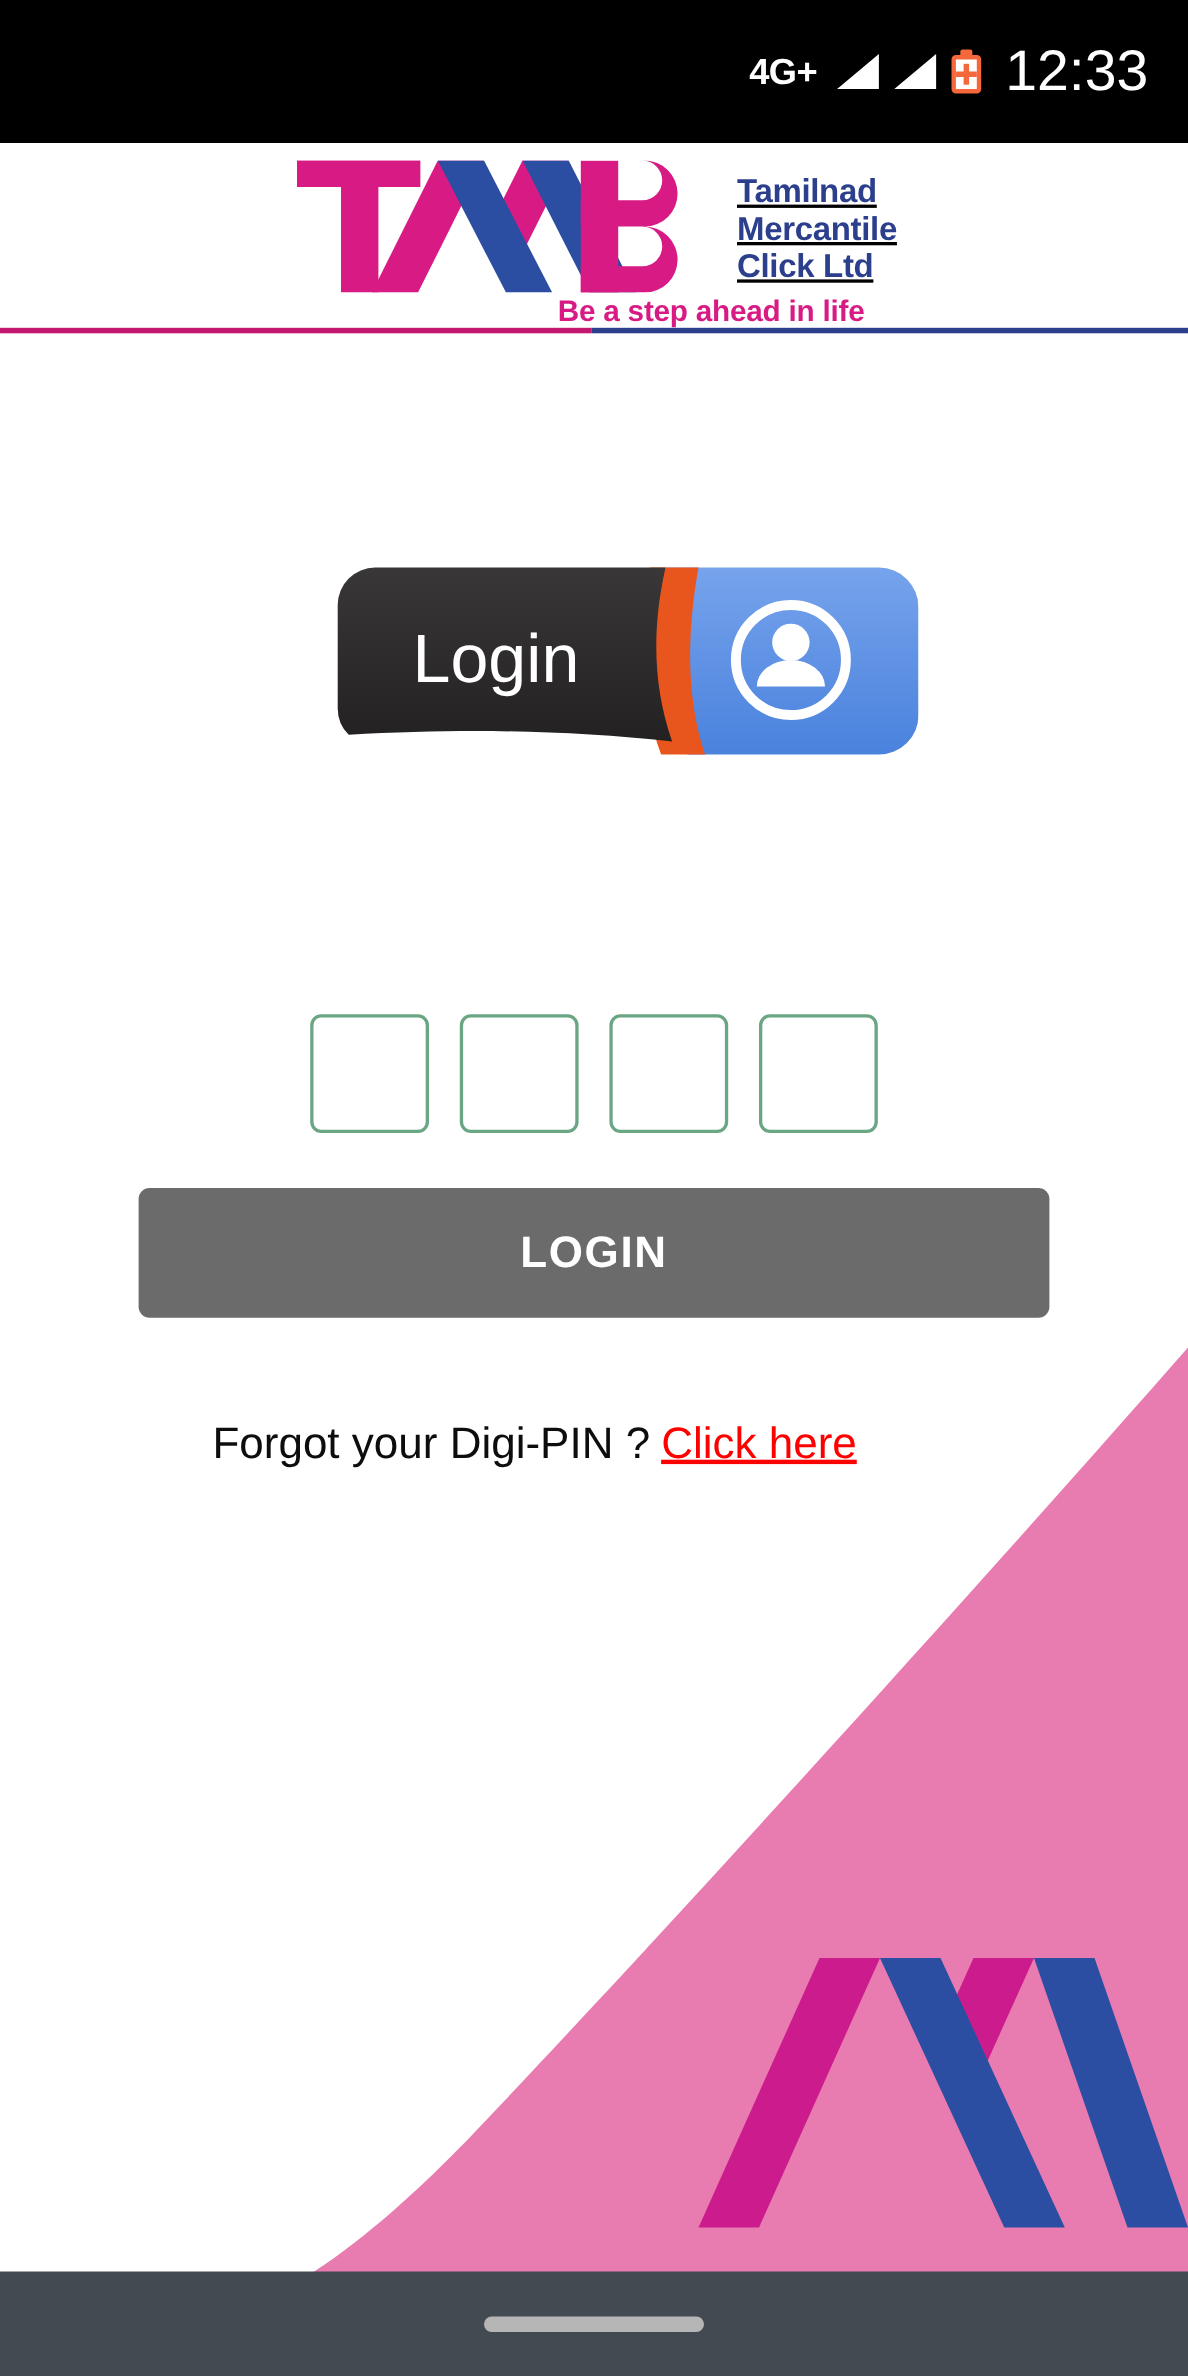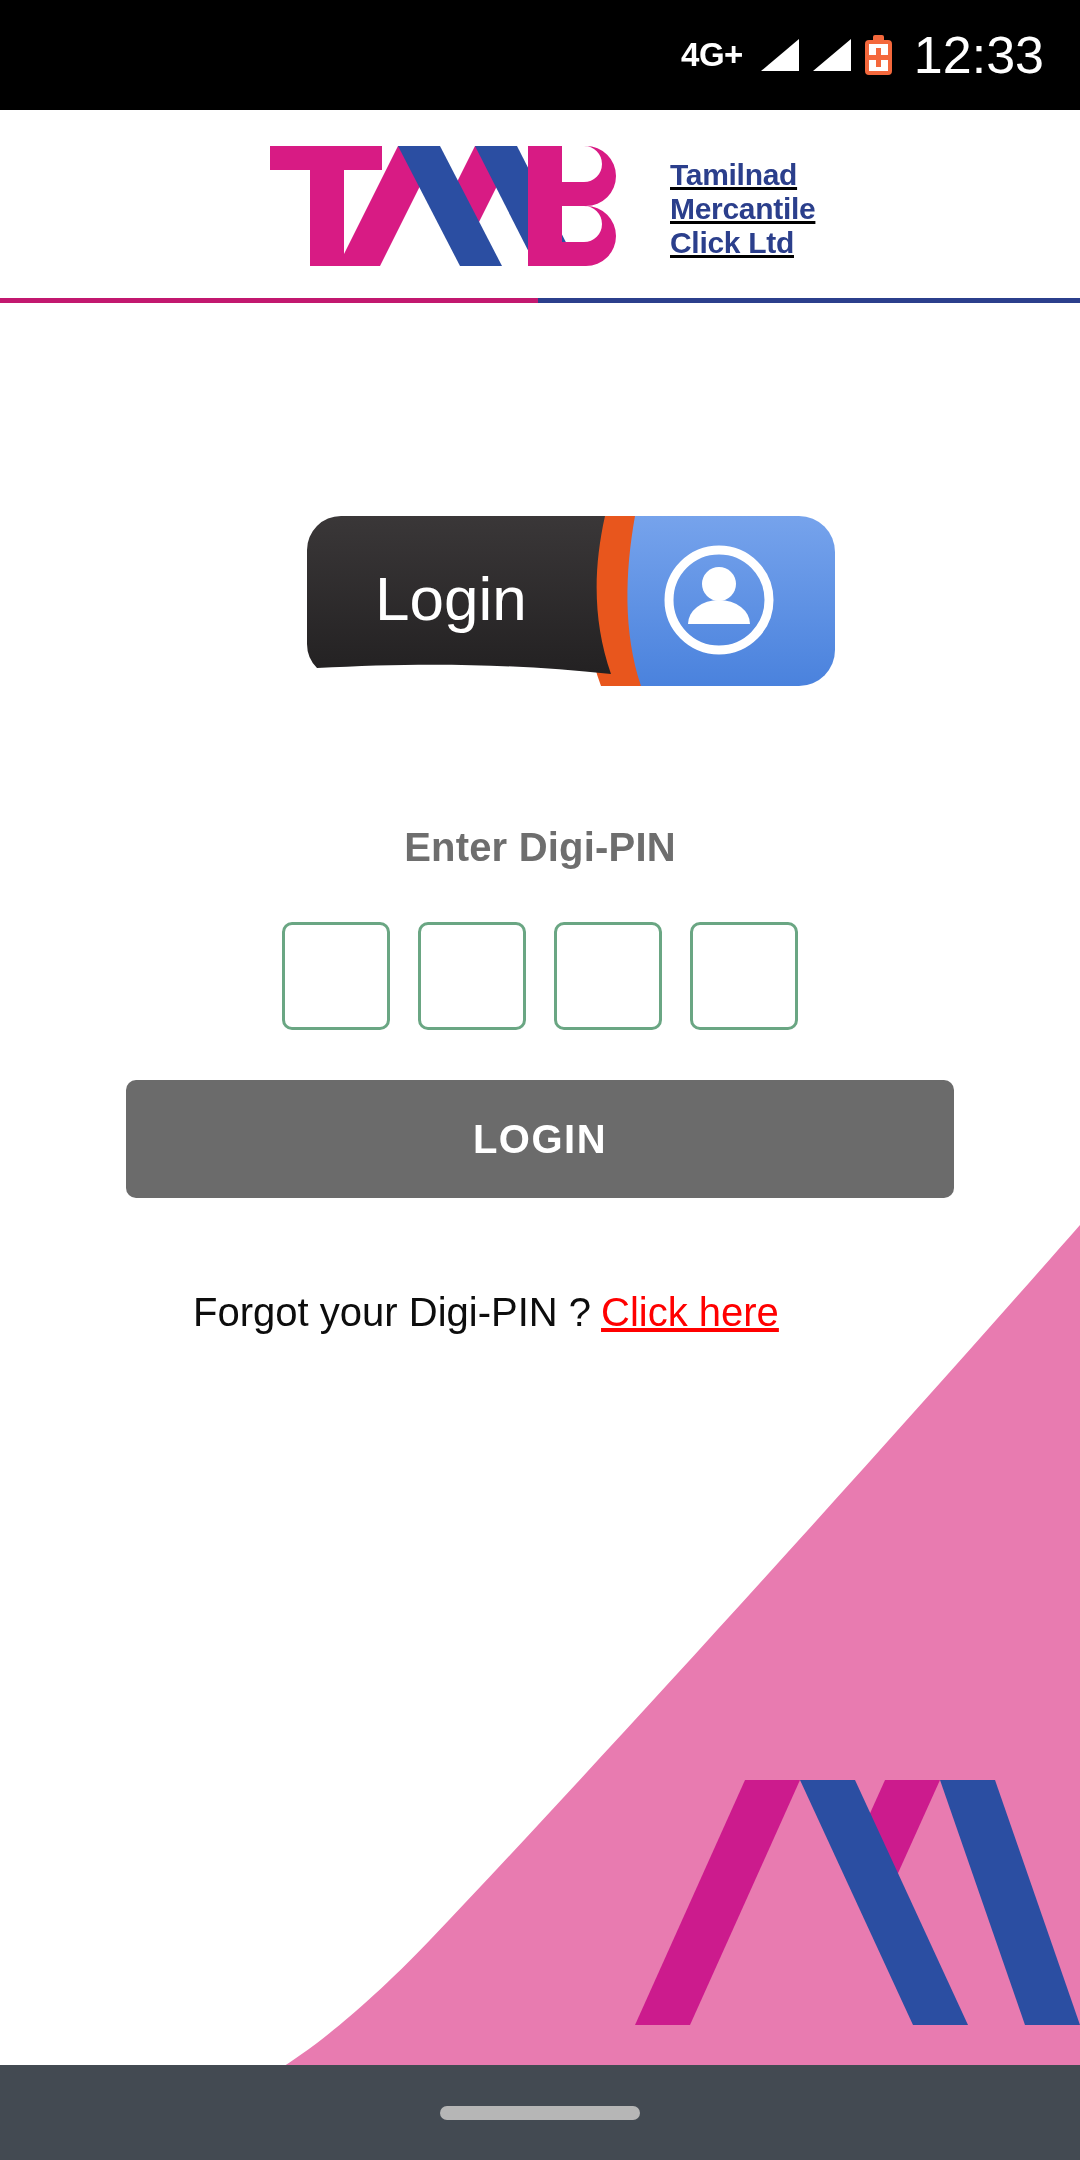--- a/index.html
+++ b/index.html
@@ -6,21 +6,21 @@
   html, body {
     width:1080px; height:2160px;
     background:#ffffff;
     font-family:"Liberation Sans", sans-serif;
     overflow:hidden;
   }
   #screen { position:relative; width:1080px; height:2160px; background:#ffffff; }
 
   
   .statusbar{
-    position:absolute; top:0; left:0; width:1080px; height:110px;
+    position:absolute; top:0; left:0; width:1080px; height:130px;
     background:#000000; display:flex; align-items:center;
     justify-content:flex-end; padding-right:36px; gap:14px;
   }
   .sb-net{ color:#ffffff; font-size:33px; font-weight:bold; letter-spacing:-0.5px;
            font-family:"Liberation Sans", sans-serif; margin-right:4px; }
   .sb-sig{ width:38px; height:32px; position:relative; }
   .sb-sig::after{
     content:""; position:absolute; right:0; bottom:0;
     width:0; height:0; border-style:solid; border-width:0 0 32px 38px;
     border-color:transparent transparent #ffffff transparent;
@@ -141,20 +141,21 @@
         <path d="M258,0 h58 a30,30 0 0 1 0,60 a30,30 0 0 1 0,60 h-58 v-24 h56 a18,18 0 0 0 0,-36 h-56 v-24 h56 a18,18 0 0 0 0,-36 h-56 z" fill="#d81b84"></path>
         <rect x="258" y="0" width="34" height="120" fill="#d81b84"></rect>
       </svg>
       <div class="logo-name">
         <div>Tamilnad</div>
         <div>Mercantile</div>
         <div>Click Ltd</div>
       </div>
     </div>
   </div>
+  <div class="tagline">Be a step ahead in life</div>
   <div class="rule">
     <div class="left"></div>
     <div class="right"></div>
   </div>
 
   <div class="banner">
     <svg viewBox="0 0 530 178">
       <defs>
         <linearGradient id="gblue" x1="0" y1="0" x2="0" y2="1">
           <stop offset="0%" stop-color="#76a3ec"></stop>
@@ -175,21 +176,20 @@
       <text x="70" y="108" font-family="Liberation Sans, sans-serif" font-size="62" fill="#ffffff">Login</text>
 
       <g>
         <circle cx="414" cy="88" r="50" fill="none" stroke="#ffffff" stroke-width="9"></circle>
         <circle cx="414" cy="72" r="17" fill="#ffffff"></circle>
         <path d="M383,112 a31,24 0 0 1 62,0 z" fill="#ffffff"></path>
       </g>
     </svg>
   </div>
 
-  <div class="pin-label">Enter Digi-PIN</div>
   <div class="pin-row">
     <input class="pin-box" type="text" maxlength="1" value="" style="">
     <input class="pin-box" type="text" maxlength="1" value="" style="">
     <input class="pin-box" type="text" maxlength="1" value="" style="">
     <input class="pin-box" type="text" maxlength="1" value="" style="">
   </div>
 
   <button class="login-btn">LOGIN</button>
 
   <div class="forgot-row">

